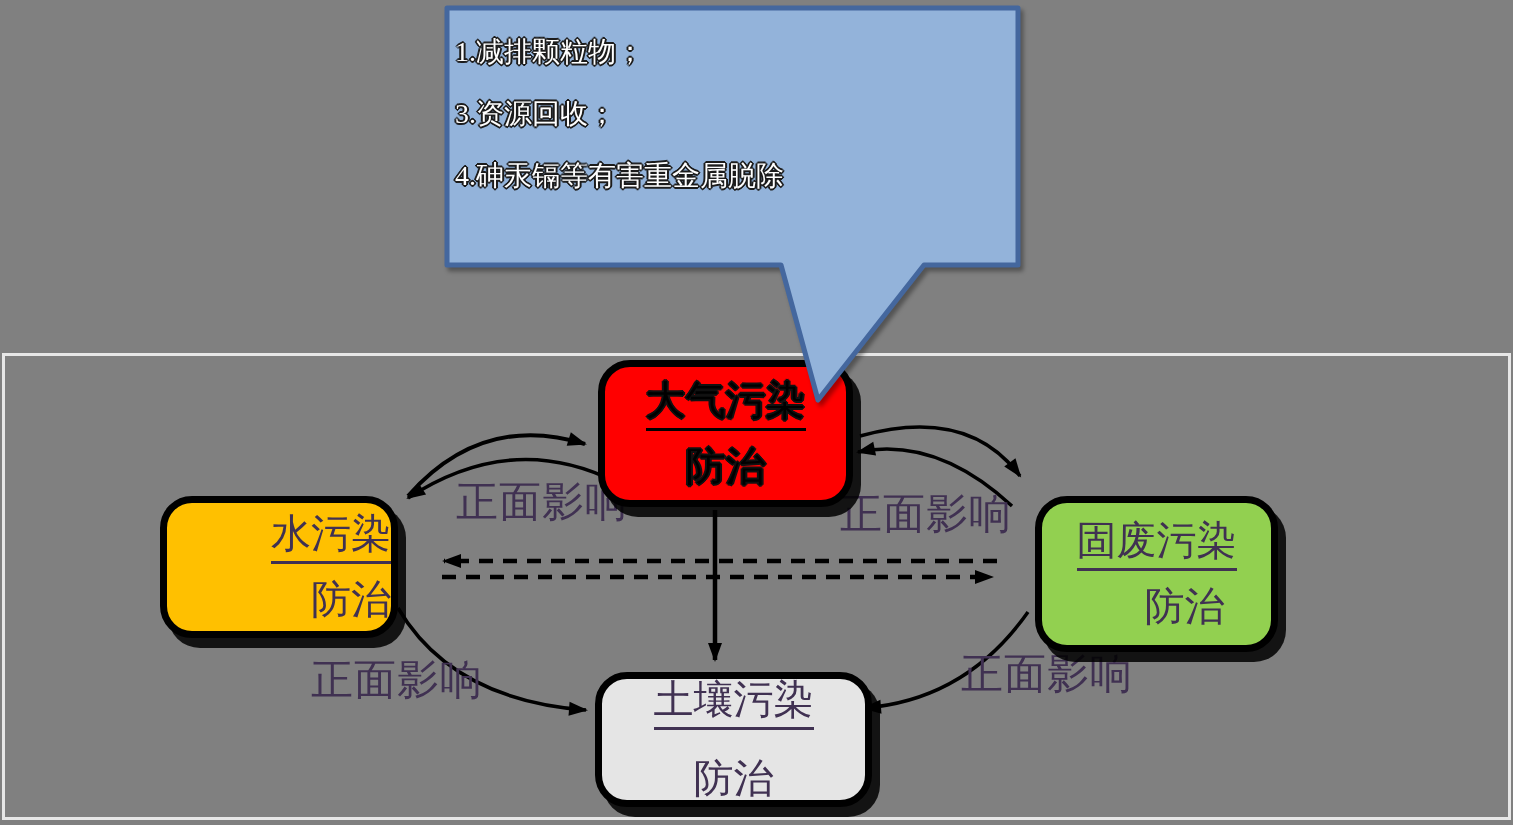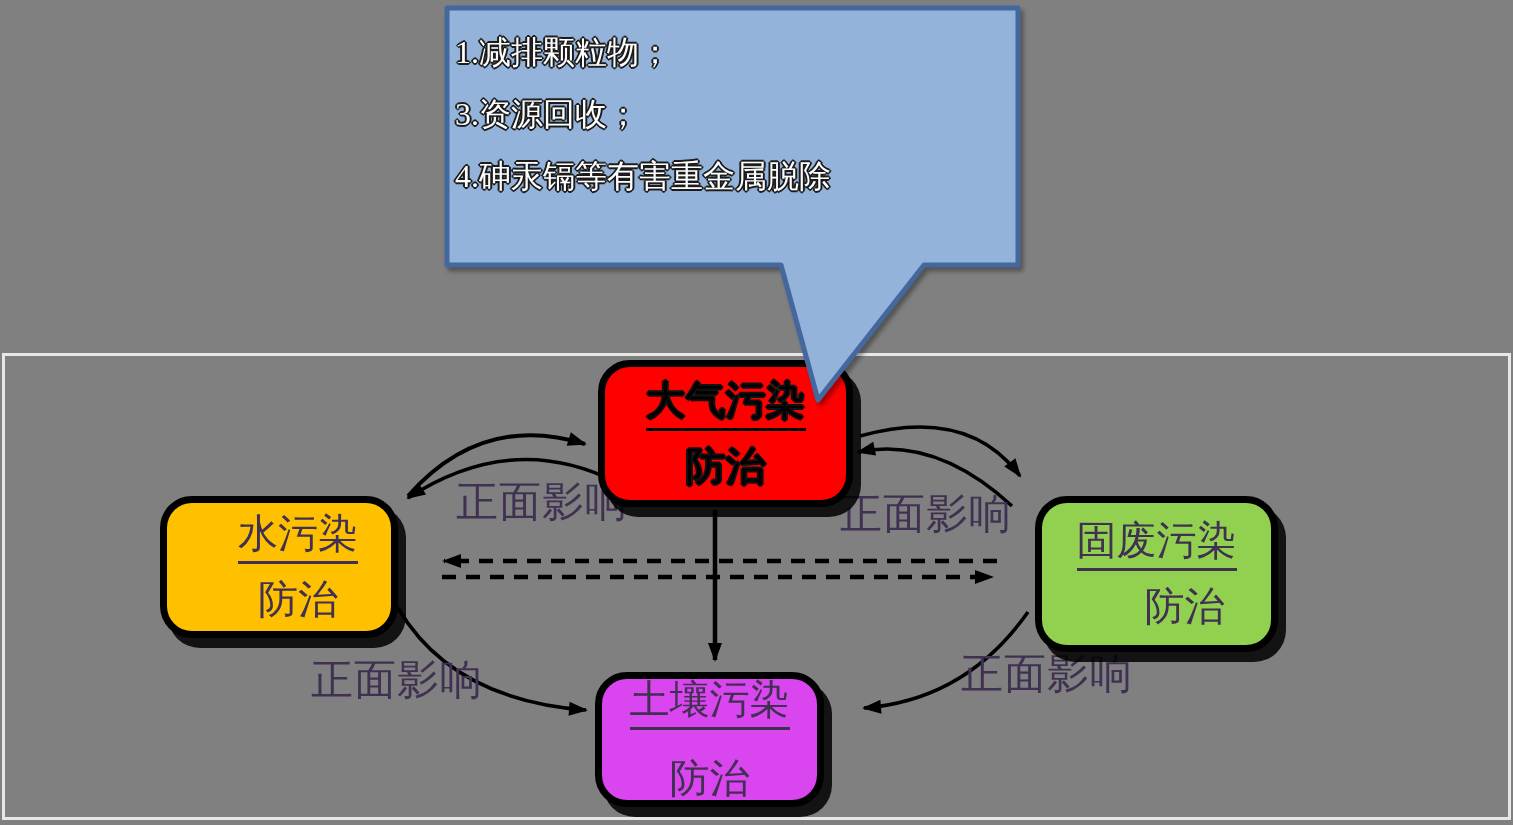--- a/index.html
+++ b/index.html
@@ -48,33 +48,33 @@
     border-bottom:3px solid currentColor;
     padding-bottom:4px;
   }
   .node-air{left:598px;top:360px;width:255px;height:147px;background:#FF0000;}
   .node-air .node-line1,.node-air .node-line2{
     color:#000000;
     text-shadow:-2px 0 #111,2px 0 #111,0 -2px #111,0 2px #111,
                 -1px -1px #111,1px -1px #111,-1px 1px #111,1px 1px #111;
   }
   .node-water{left:160px;top:496px;width:238px;height:142px;background:#FFC000;
-    align-items:center;padding-left:38px;}
+    align-items:flex-end;padding-left:38px;}
   .node-water .node-line1,.node-water .node-line2{color:#403152;}
   .node-solid{left:1035px;top:496px;width:243px;height:156px;background:#92D050;}
   .node-solid .node-line1,.node-solid .node-line2{color:#403152;}
   .node-solid .node-line2{transform:translateX(28px);}
-  .node-soil{left:595px;top:672px;width:229px;height:135px;background:#d946ef;gap:26px;}
+  .node-soil{left:595px;top:672px;width:277px;height:135px;background:#e5e5e5;gap:26px;}
   .node-soil .node-line1,.node-soil .node-line2{color:#403152;}
   
   .callout-svg{position:absolute;left:0;top:0;z-index:5;}
   .callout-shape{filter:drop-shadow(3px 4px 2px rgba(0,0,0,0.35));}
   .callout-text{
     position:absolute;left:455px;top:21px;z-index:6;
-    font-size:32px;line-height:62px;color:#FFFFFF;
+    font-size:28px;line-height:62px;color:#FFFFFF;
     white-space:nowrap;
     text-shadow:-2px 0 #1c1c1c,2px 0 #1c1c1c,0 -2px #1c1c1c,0 2px #1c1c1c,
                 -1px -1px #1c1c1c,1px -1px #1c1c1c,-1px 1px #1c1c1c,1px 1px #1c1c1c;
   }
 </style>
 </head>
 <body>
 
 <div class="stage">
 

